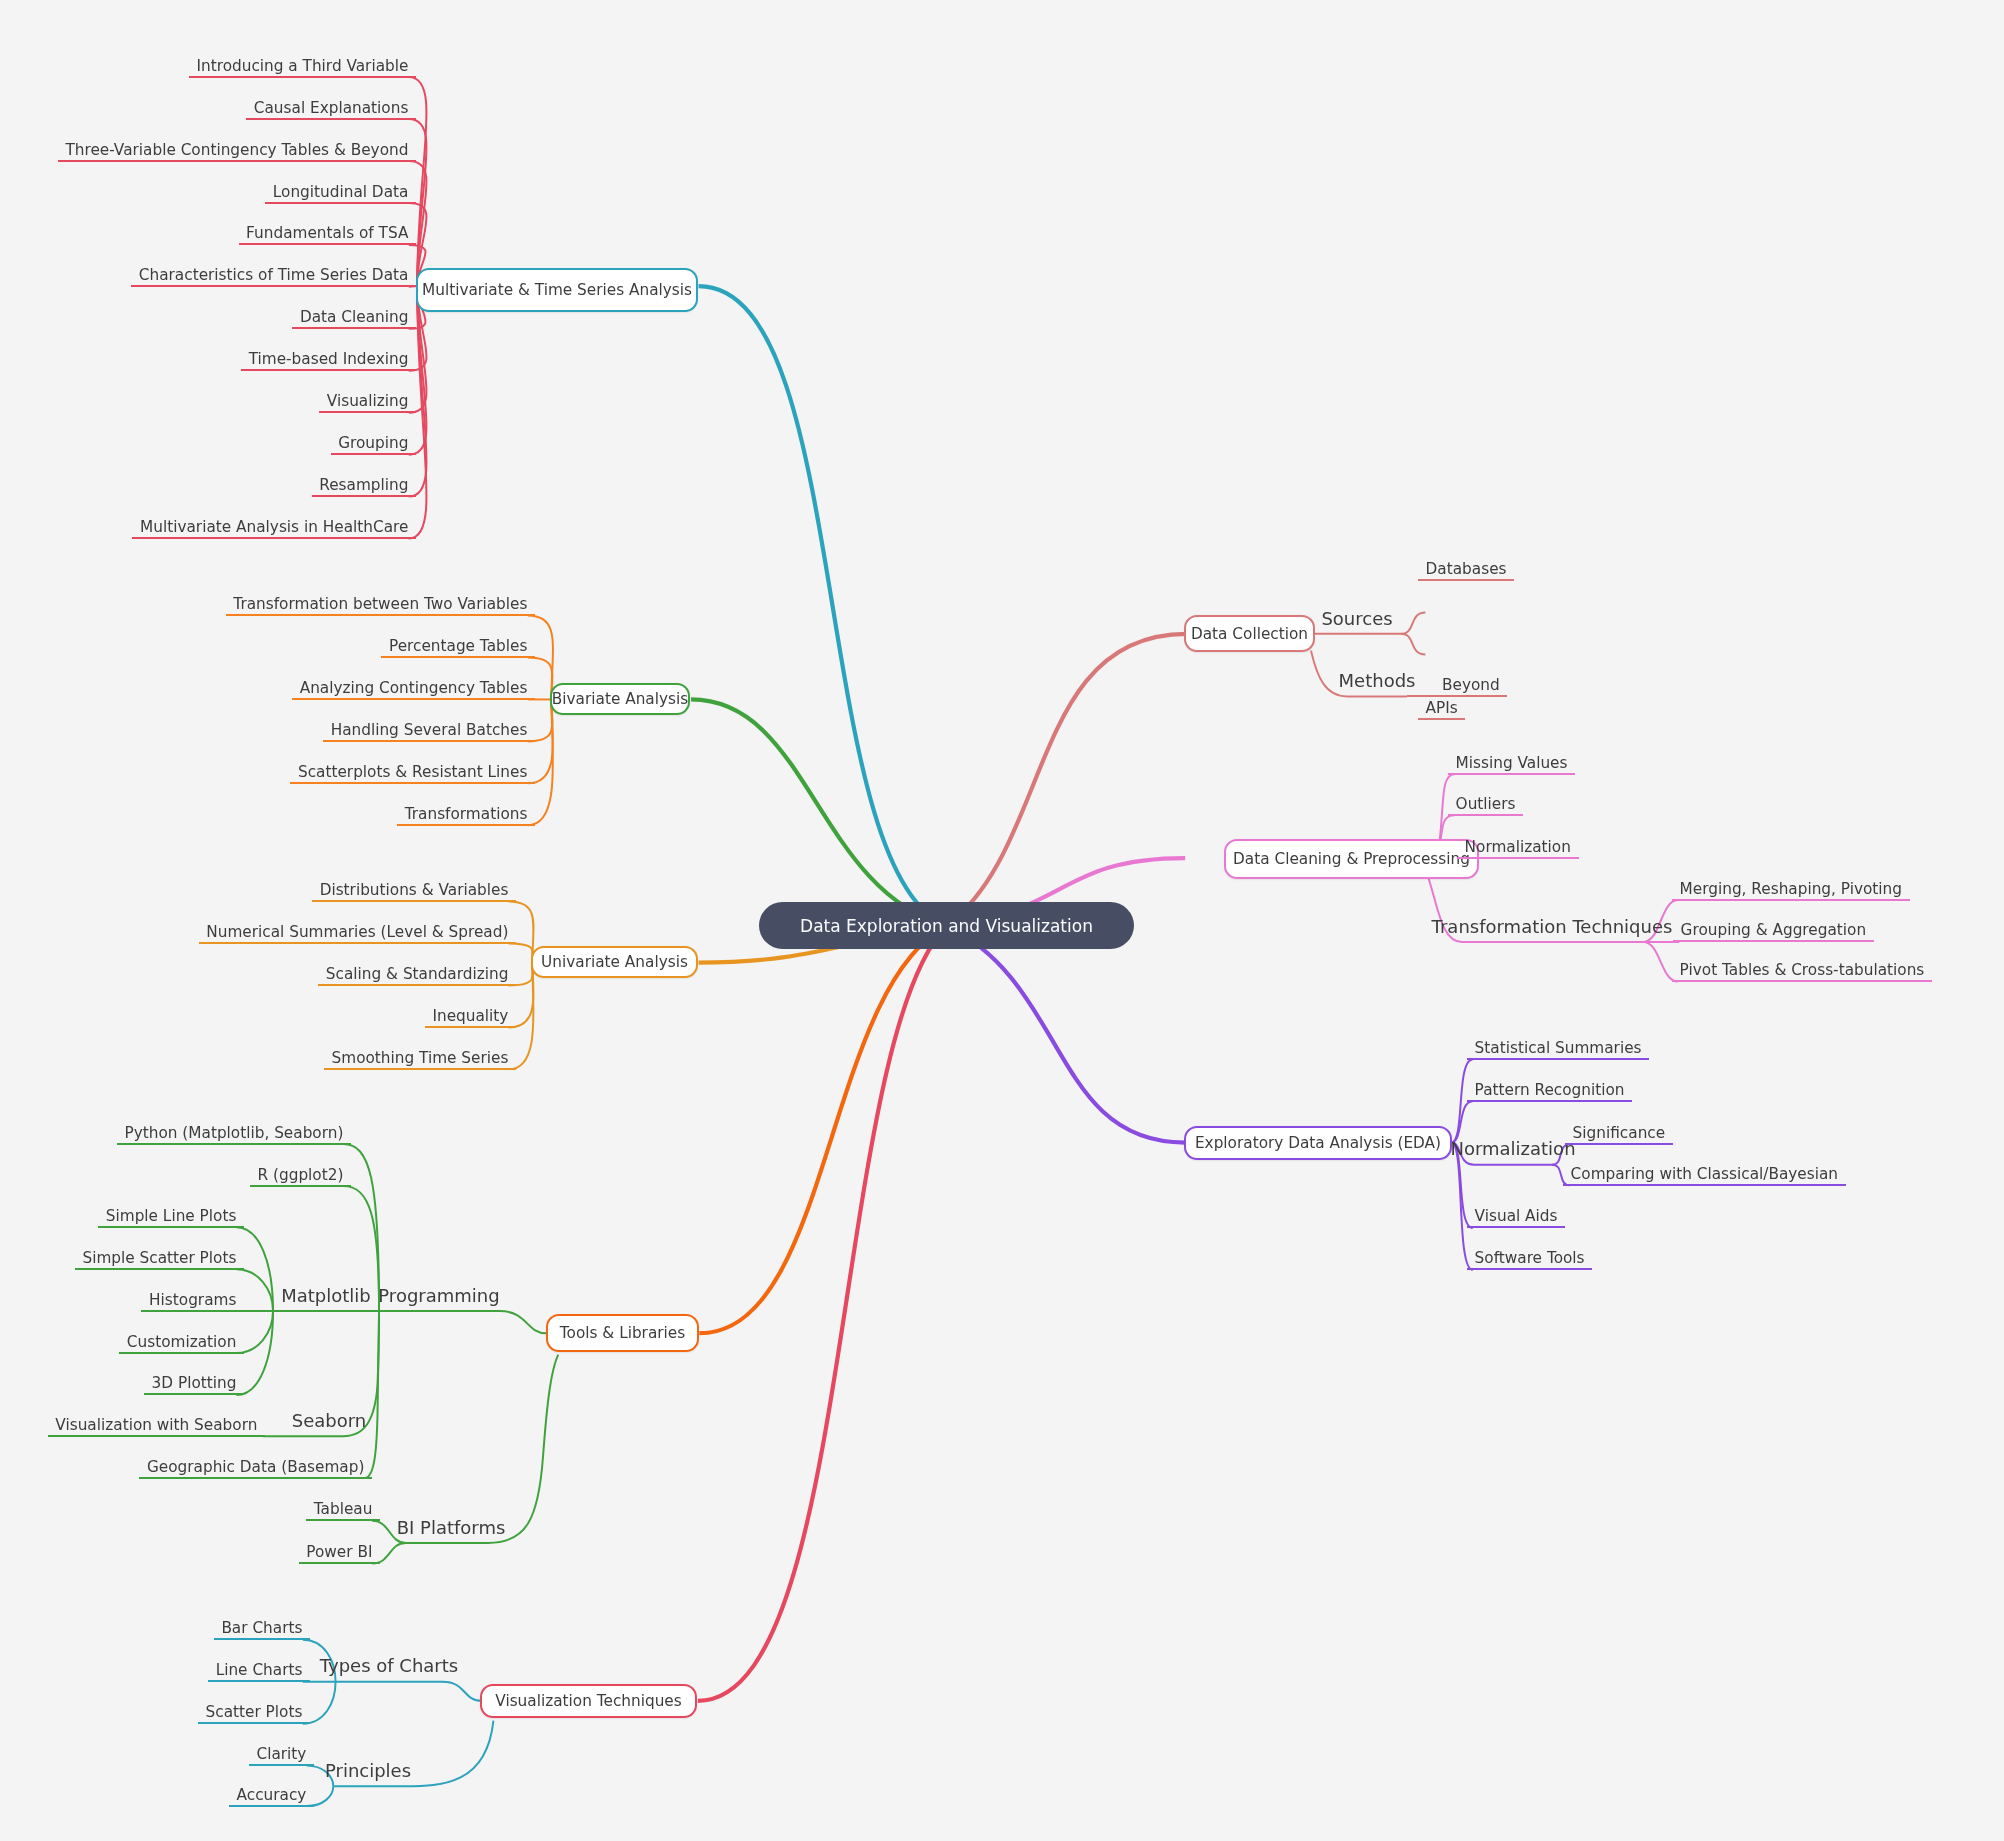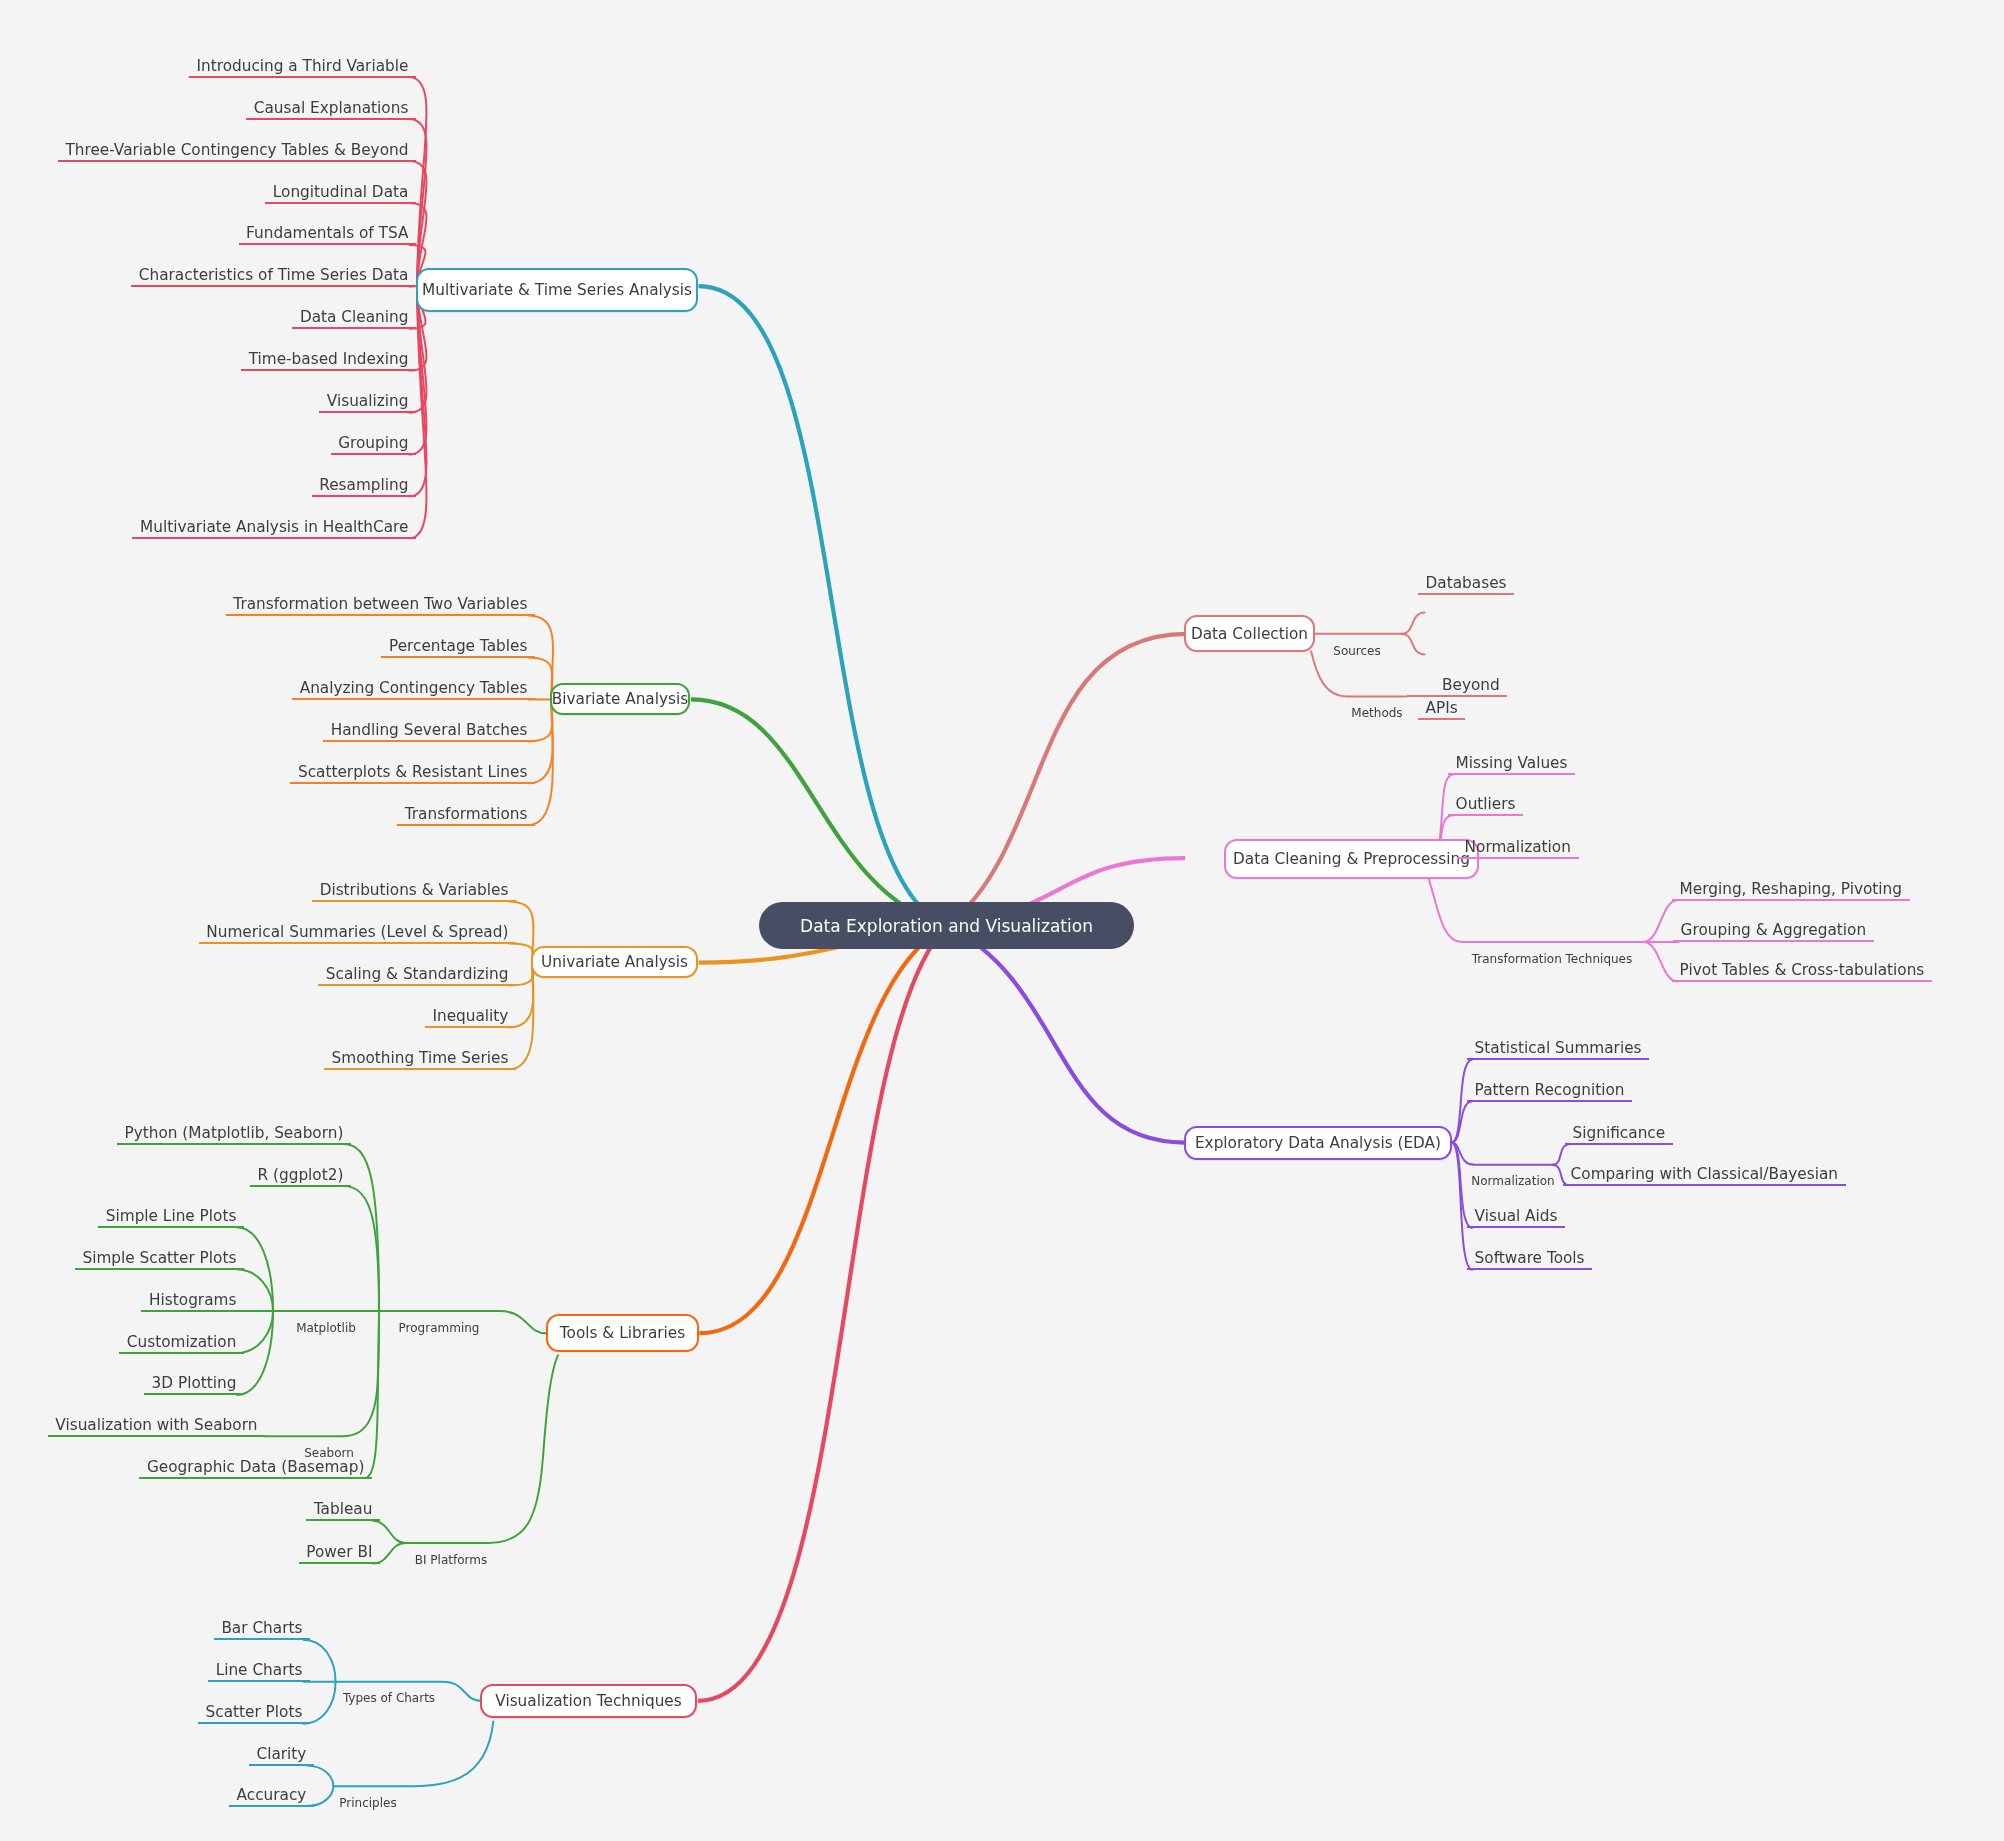--- a/index.html
+++ b/index.html
@@ -13,22 +13,22 @@
   .s-orange{stroke:var(--orange);} .s-orangeb{stroke:var(--orange_bright);} .s-amber{stroke:var(--amber);}
   .s-salmon{stroke:var(--salmon);} .s-pink{stroke:var(--pink);} .s-purple{stroke:var(--purple);}
   .bx{position:absolute;box-sizing:border-box;border:2.7px solid;border-radius:13px;
       background:var(--node_fill);display:flex;align-items:center;justify-content:center;
       font-size:15.3px;color:var(--text);white-space:nowrap;box-shadow:0 0.8px 1.5px rgba(0,0,0,.07);}
   .bx-root{position:absolute;box-sizing:border-box;border-radius:23.6px;background:var(--root_fill);
       display:flex;align-items:center;justify-content:center;font-size:17px;color:#fafbfd;white-space:nowrap;}
   .lf{position:absolute;height:20px;line-height:20px;font-size:15.3px;color:var(--text);
       white-space:nowrap;padding:0 7.6px;border-bottom:2px solid;}
   .lf-l{text-align:right;}
-  .tn{position:absolute;height:20px;line-height:20px;font-size:12px;color:var(--text);
-      white-space:nowrap;transform:translateX(-50%);margin-top:32px;}
+  .tn{position:absolute;height:20px;line-height:20px;font-size:18px;color:var(--text);
+      white-space:nowrap;transform:translateX(-50%);}
   .bc-teal{border-color:var(--teal);} .bc-crimson{border-color:var(--crimson);} .bc-green{border-color:var(--green);}
   .bc-orange{border-color:var(--orange);} .bc-orangeb{border-color:var(--orange_bright);} .bc-amber{border-color:var(--amber);}
   .bc-salmon{border-color:var(--salmon);} .bc-pink{border-color:var(--pink);} .bc-purple{border-color:var(--purple);}
 </style>
 </head>
 <body>
 
 <div id="canvas">
 
 <svg id="edges" width="2005" height="1842" viewBox="0 0 2629 2415">
@@ -176,21 +176,21 @@
 <div class="lf lf-l bc-teal" style="right:1695px;top:1618px;">Bar Charts</div>
 <div class="lf lf-l bc-teal" style="right:1695px;top:1660px;">Line Charts</div>
 <div class="lf lf-l bc-teal" style="right:1695px;top:1702px;">Scatter Plots</div>
 <div class="lf lf-l bc-teal" style="right:1691px;top:1744px;">Clarity</div>
 <div class="lf lf-l bc-teal" style="right:1691px;top:1785px;">Accuracy</div>
 <div class="tn" style="left:389px;top:1656px;">Types of Charts</div>
 <div class="tn" style="left:368px;top:1761px;">Principles</div>
 
 <div class="tn" style="left:1357px;top:609px;">Sources</div>
 <div class="tn" style="left:1377px;top:671px;">Methods</div>
-<div class="lf bc-salmon" style="left:1418px;top:573px;">Databases</div>
+<div class="lf bc-salmon" style="left:1418px;top:559px;">Databases</div>
 <div class="lf bc-salmon" style="left:1418px;top:662px;margin-top:36px;">APIs</div>
 <div class="lf bc-salmon" style="left:1407px;top:675px;padding-left:35px;">Beyond</div>
 
 <div class="lf bc-pink" style="left:1448px;top:753px;">Missing Values</div>
 <div class="lf bc-pink" style="left:1448px;top:794px;">Outliers</div>
 <div class="lf bc-pink" style="left:1457px;top:837px;">Normalization</div>
 <div class="tn" style="left:1552px;top:917px;">Transformation Techniques</div>
 <div class="lf bc-pink" style="left:1672px;top:879px;">Merging, Reshaping, Pivoting</div>
 <div class="lf bc-pink" style="left:1673px;top:920px;">Grouping &amp; Aggregation</div>
 <div class="lf bc-pink" style="left:1672px;top:960px;">Pivot Tables &amp; Cross-tabulations</div>

